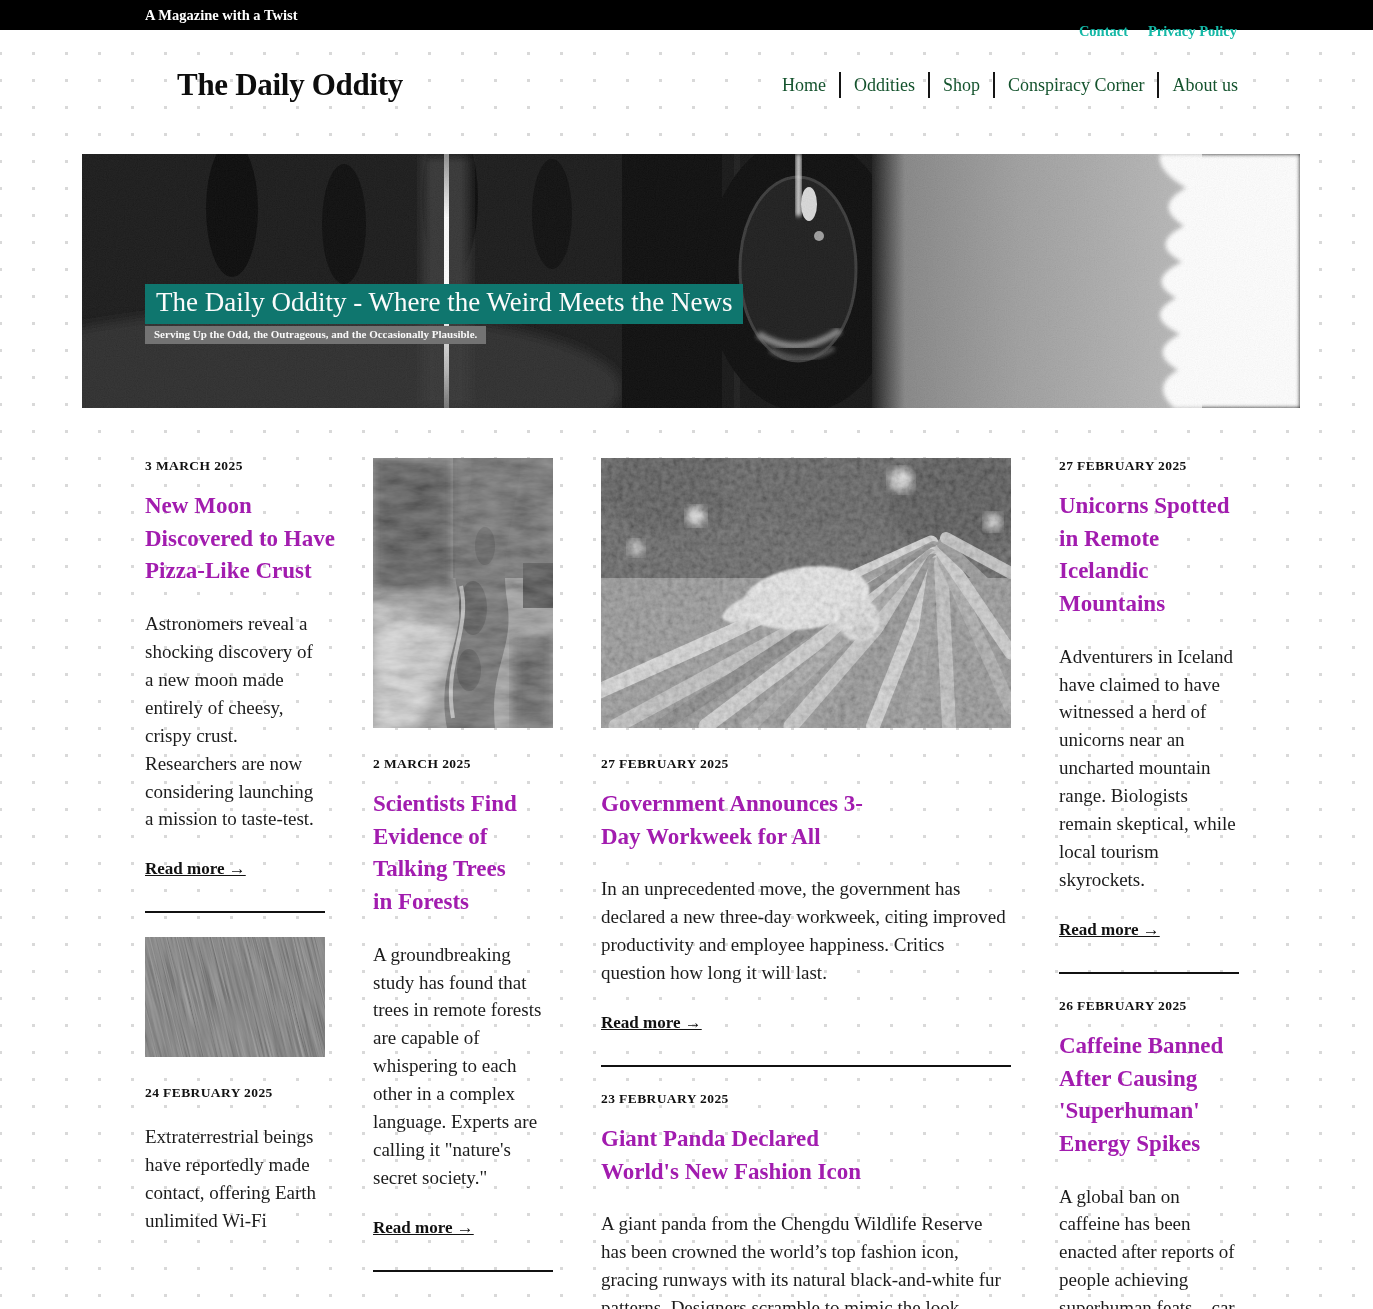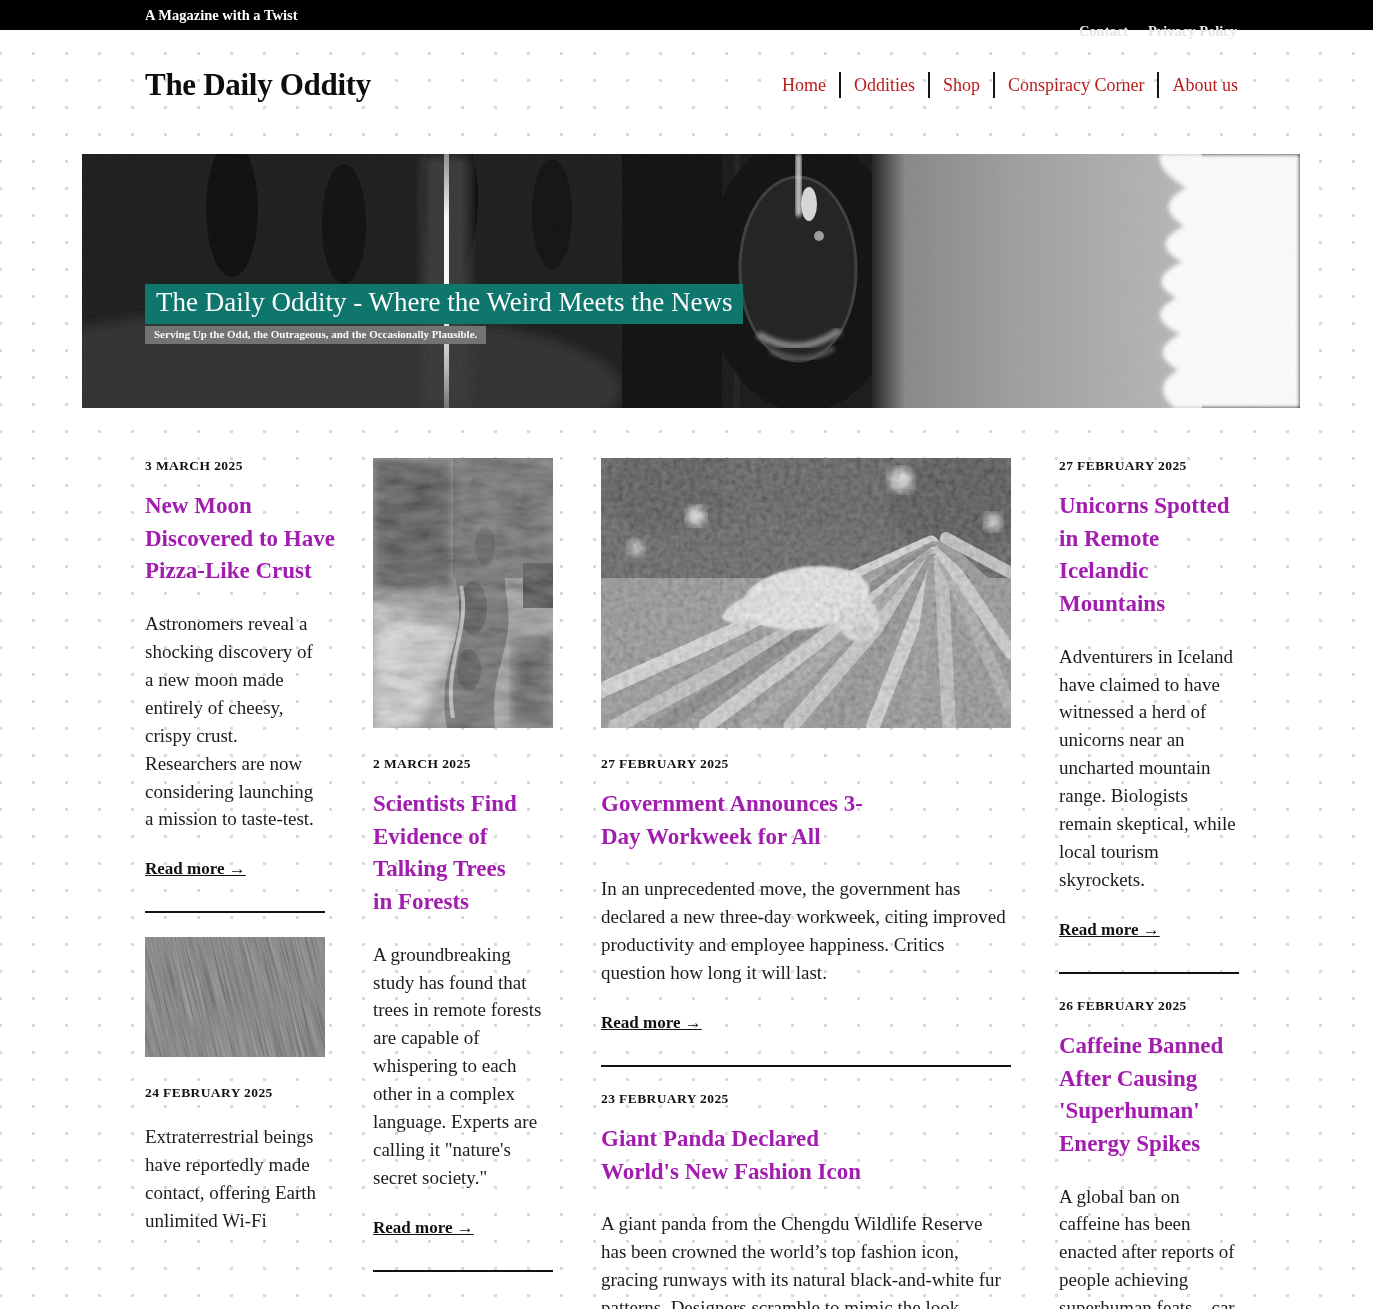--- a/index.html
+++ b/index.html
@@ -7,29 +7,29 @@
     width:1373px;height:1309px;overflow:hidden;position:relative;
     background-color:#ffffff;
     background-image:radial-gradient(circle,#d9d9d9 1.5px,transparent 1.6px);
     background-size:33px 27px;background-position:17px 13px;
     font-family:"Liberation Serif","DejaVu Serif",serif;color:#171717;
   }
   
   .topbar{height:30px;background:#000;color:#fff;display:flex;align-items:center;
     justify-content:space-between;padding:0 136px 0 145px;box-sizing:border-box;
     font-size:14.5px;font-weight:bold;}
-  .topbar a{color:#e5e5e5;text-decoration:none;cursor:pointer;margin-top:32px;}
+  .topbar a{color:#14b8a6;text-decoration:none;cursor:pointer;margin-top:32px;}
   .topbar-links{display:flex;gap:20px;}
   
   .site-header{height:124px;box-sizing:border-box;display:flex;align-items:center;
-    justify-content:space-between;padding:0 135px 14px 145px;}
+    justify-content:space-between;padding:0 135px 14px 145px;margin-left:32px;}
   .site-title{font-size:31px;font-weight:bold;letter-spacing:-.3px;color:#0d0d0d;
     text-decoration:none;cursor:pointer;}
   .nav{display:flex;align-items:center;font-size:18px;}
-  .nav a{color:#b91c1c;text-decoration:none;cursor:pointer;white-space:nowrap;}
+  .nav a{color:#14532d;text-decoration:none;cursor:pointer;white-space:nowrap;}
   .nav .sep{width:2px;height:26px;background:#151515;margin:0 13px;}
   
   .hero{position:relative;margin:0 73px 0 82px;width:1218px;height:254px;overflow:hidden;background:#0a0a0a;}
   .hero svg.hero-img{position:absolute;inset:0;display:block;}
   .hero-title{position:absolute;left:63px;top:130px;background:#0f766e;color:#fbfbfb;
     font-size:27px;font-weight:normal;padding:3px 11px 6px;white-space:nowrap;}
   .hero-sub{position:absolute;left:63px;top:172px;background:#737373;color:#fafafa;
     font-size:11px;font-weight:bold;padding:2px 9px 4px;white-space:nowrap;}
   
   .content{margin:0 135px 0 145px;padding-top:50px;display:grid;

